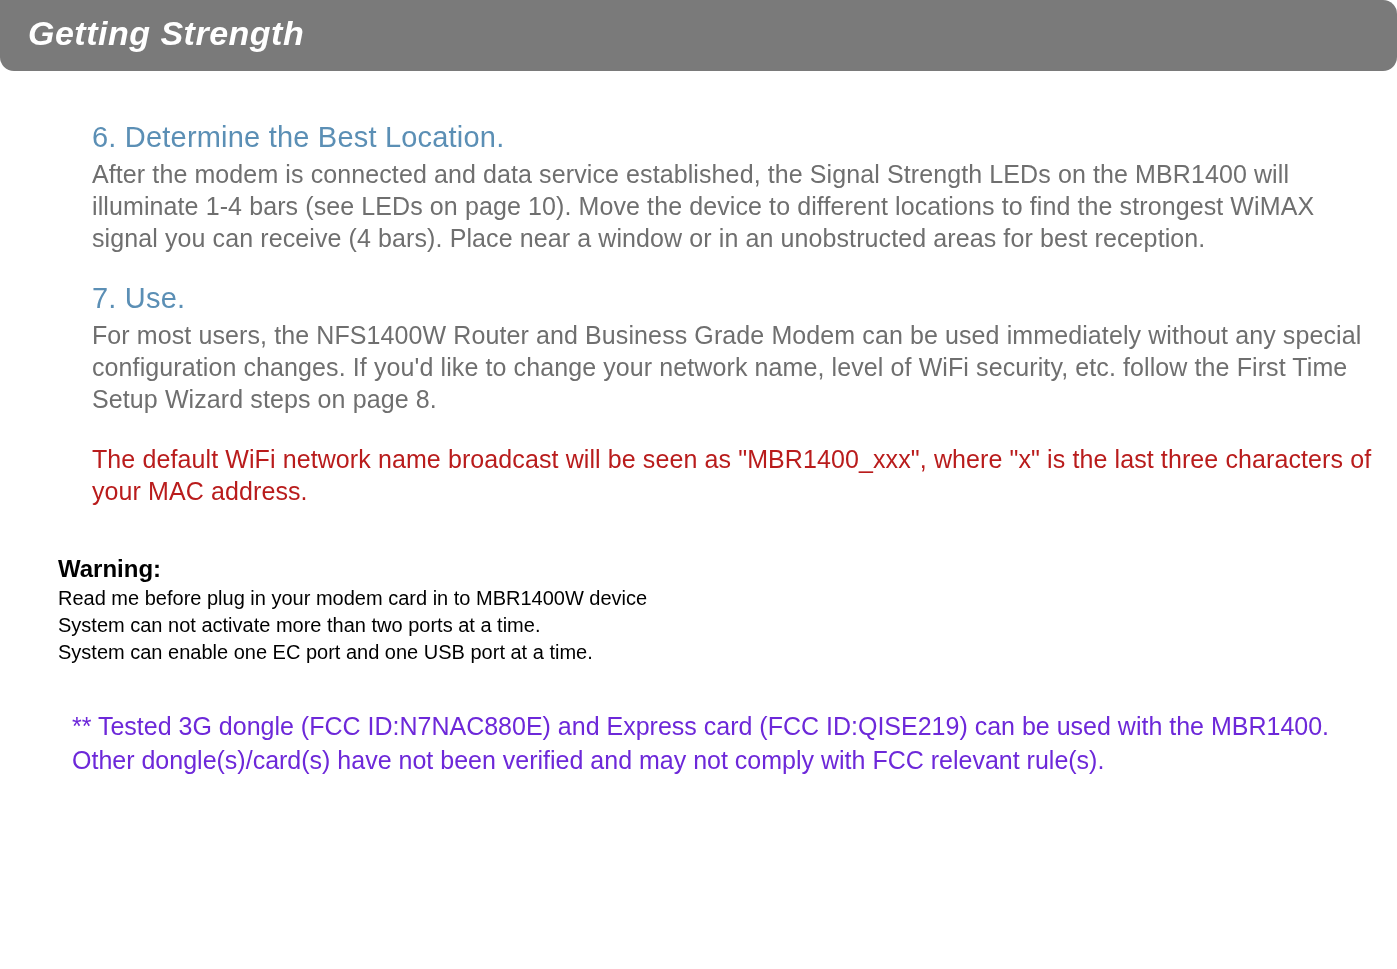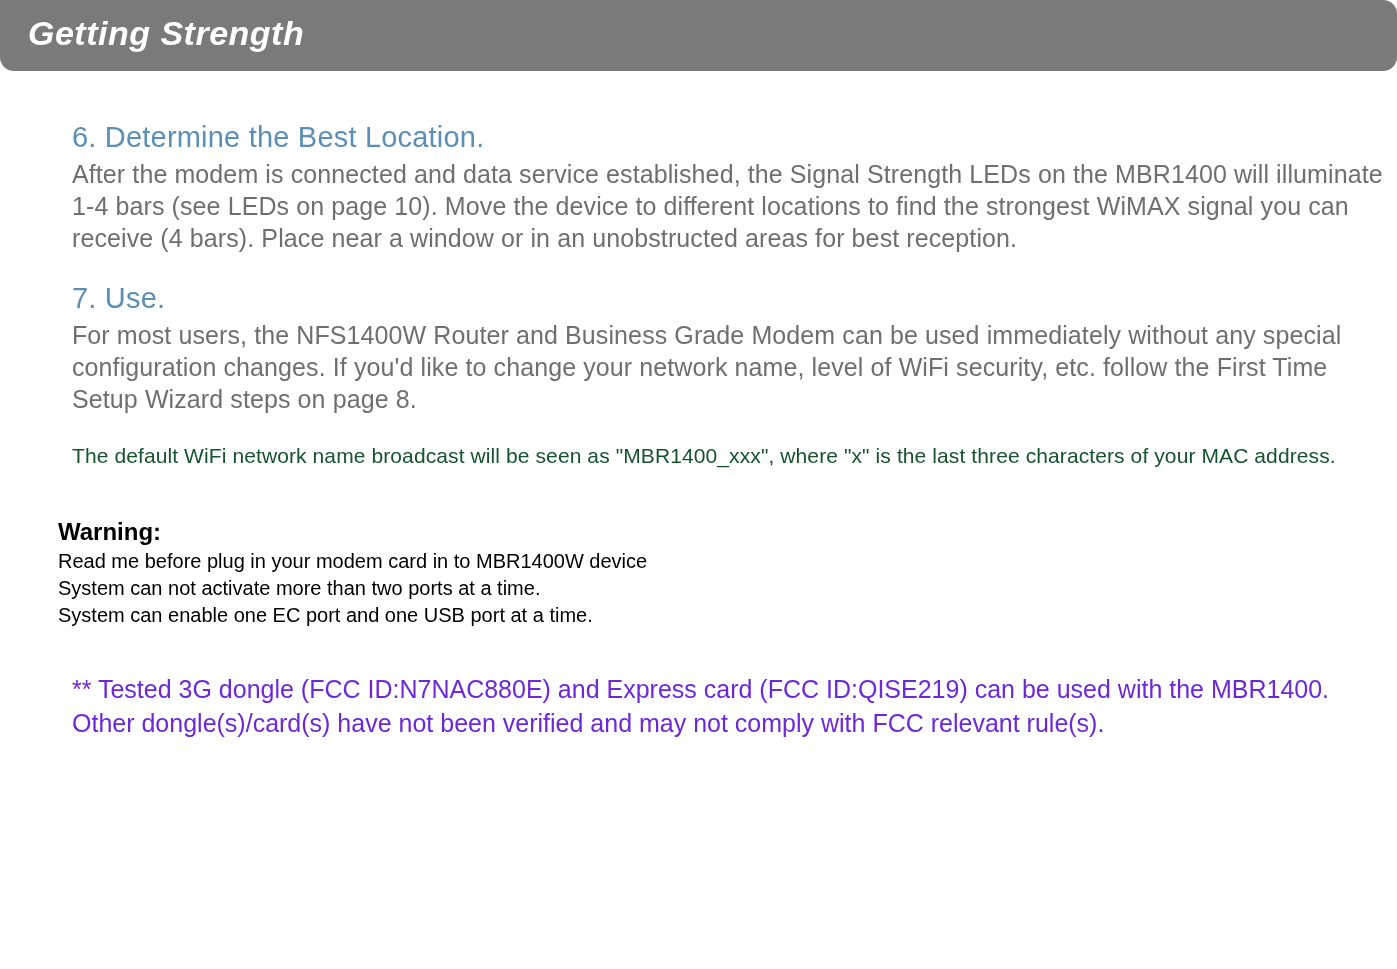--- a/index.html
+++ b/index.html
@@ -14,40 +14,40 @@
       font-size: 34px;
       font-weight: bold;
       font-style: italic;
       padding: 14px 28px 18px 28px;
       border-radius: 0 14px 14px 14px;
       letter-spacing: 0.5px;
       font-family: Arial, Helvetica, sans-serif;
       margin-bottom: 50px;
     }
     .content {
-      padding-left: 72px;
+      padding-left: 92px;
       padding-right: 10px;
     }
     .step-heading {
       color: #5b8fb5;
       font-size: 29px;
       font-weight: normal;
       margin-bottom: 4px;
       letter-spacing: 0.2px;
     }
     .step-body {
       color: #6f6f6f;
       font-size: 25px;
       line-height: 1.28;
       margin-bottom: 28px;
       letter-spacing: 0.1px;
     }
     .step-body-extra {
-      color: #14532d;
-      font-size: 21px;
+      color: #b91c1c;
+      font-size: 25px;
       line-height: 1.28;
       margin-bottom: 40px;
       letter-spacing: 0.1px;
     }
     .warning-block {
       padding-left: 58px;
       padding-right: 32px;
       margin-top: 48px;
     }
     .warning-title {

